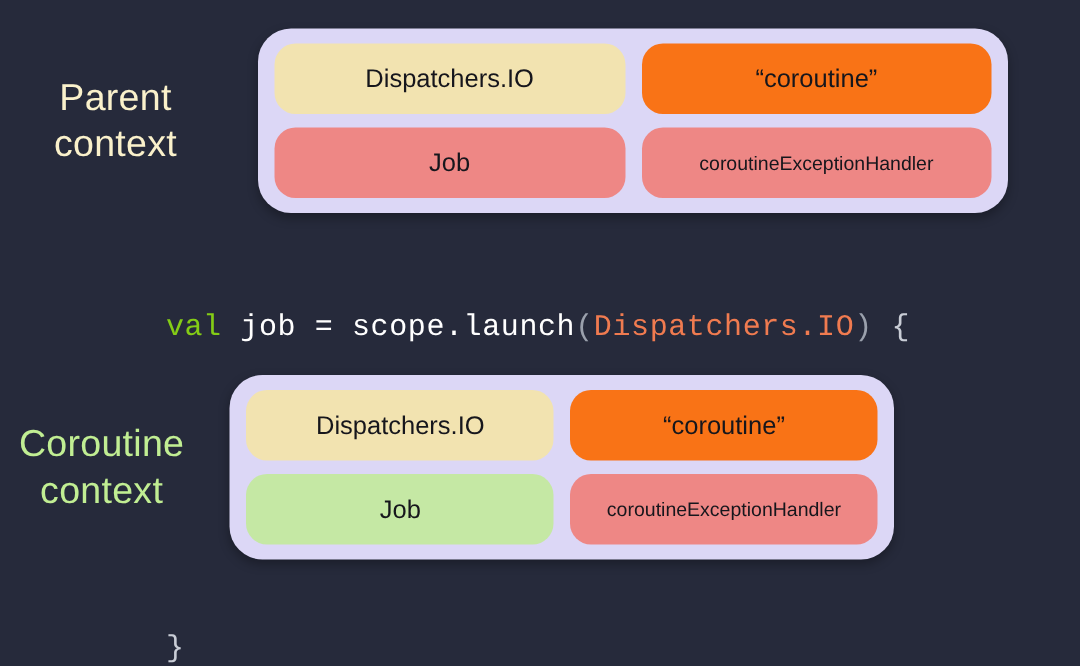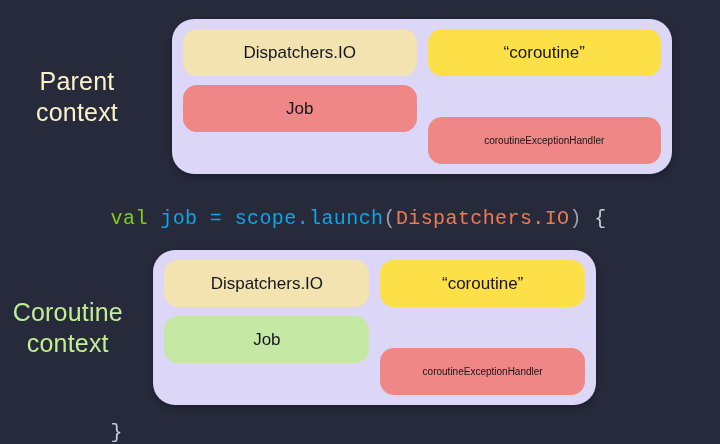--- a/index.html
+++ b/index.html
@@ -68,38 +68,38 @@
     display: flex;
     align-items: center;
     justify-content: center;
     font-size: 17px;
     color: #16161c;
     font-family: "Liberation Sans", sans-serif;
     white-space: nowrap;
     overflow: hidden;
   }
   .chip.yellow { background: #F2E3B0; }
-  .chip.grey   { background: #fde047; }
+  .chip.grey   { background: #f97316; }
   .chip.red    { background: #EE8785; }
   .chip.green  { background: #C5E8A4; }
-  .chip.small  { font-size: 10px; margin-top: 32px; }
+  .chip.small  { font-size: 13px; }
 
   
   .code-line {
     position: absolute;
     font-family: "Liberation Mono", "DejaVu Sans Mono", monospace;
     font-size: 20px;
     letter-spacing: 0.4px;
     white-space: pre;
   }
   #code-open  { left: 61px; top: 184px; }
   #code-close { left: 61px; top: 398px; }
 
   .tok-kw    { color: #84cc16; }
-  .tok-plain { color: #0ea5e9; }
+  .tok-plain { color: #ffffff; }
   .tok-punct { color: #9AA0AC; }
   .tok-type  { color: #F07B50; }
   .tok-brace { color: #C9CDD6; }
 </style>
 </head>
 <body>
 
 <div class="stage">
 
   <div class="context-block" id="block-parent">

